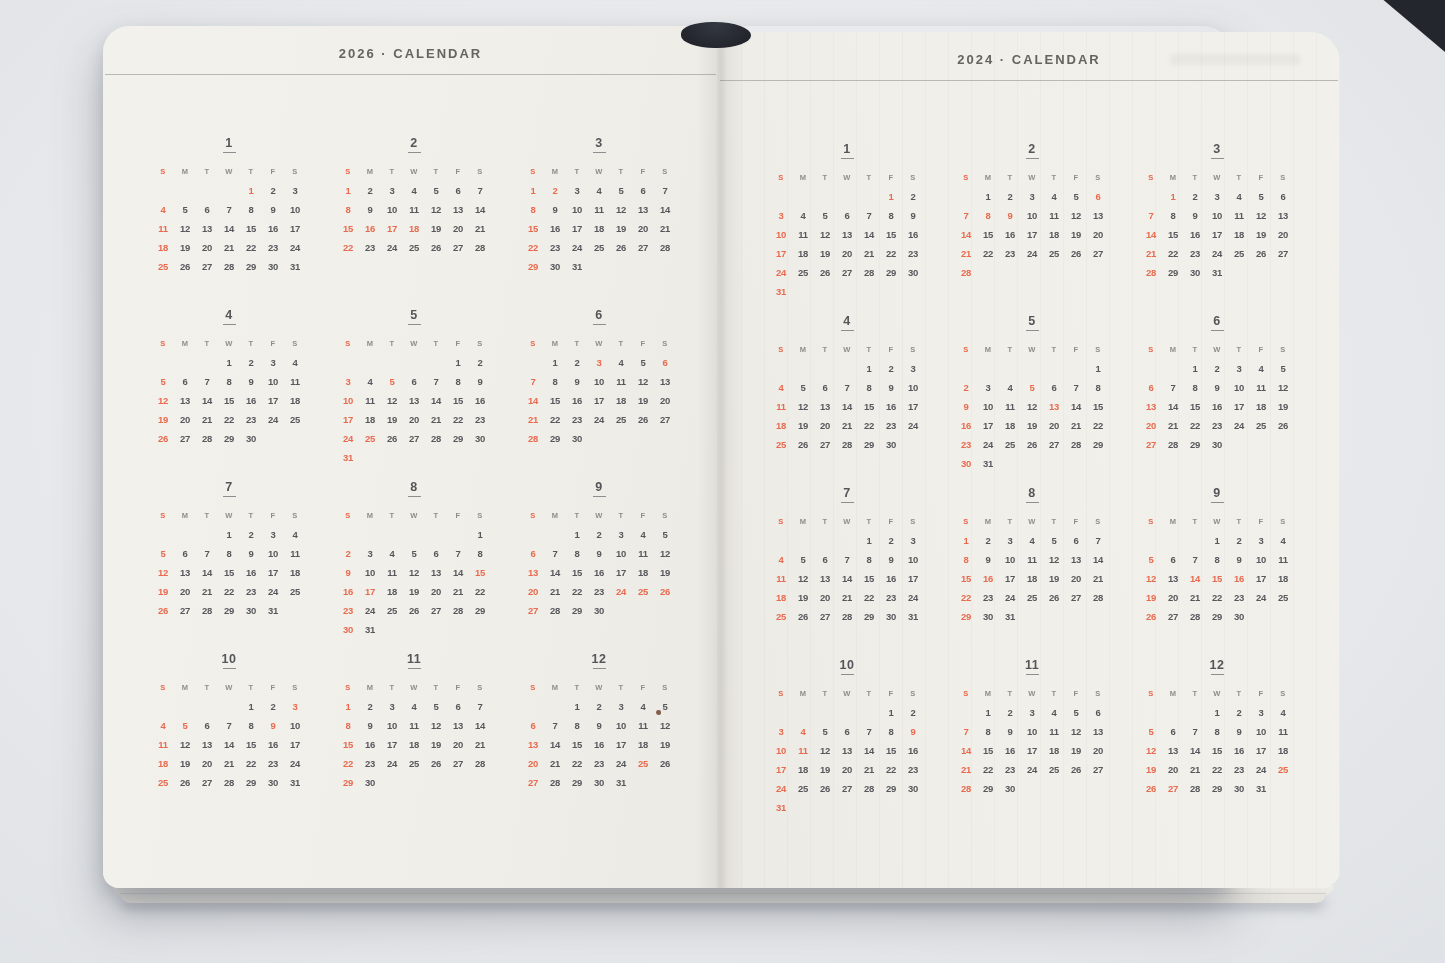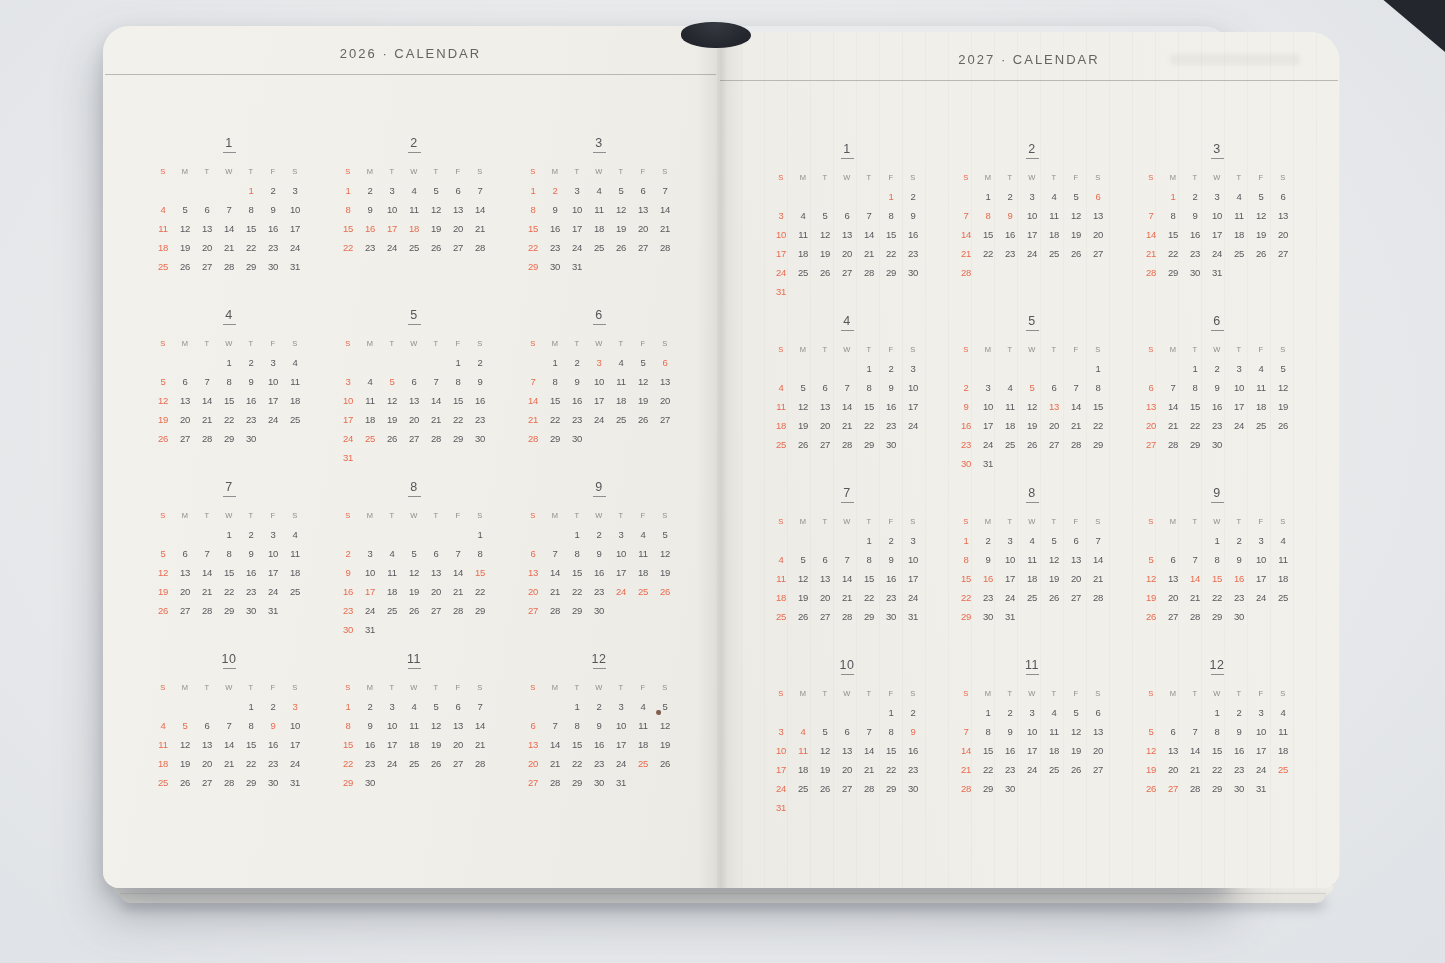--- a/index.html
+++ b/index.html
@@ -5,21 +5,21 @@
   html,body{margin:0;padding:0;width:1445px;height:963px;overflow:hidden;
     font-family:"Liberation Sans", sans-serif;}
   .scene{position:absolute;inset:0;width:1445px;height:963px;
     background:radial-gradient(ellipse at 48% 42%, #eef0f2 0%, #e8eaec 55%, #dfe2e6 100%);}
   
   .cover-corner{position:absolute;left:1370px;top:0;width:75px;height:52px;
     background:#23262d;clip-path:polygon(18% 0, 100% 0, 100% 100%);z-index:0;}
   
   .book{position:absolute;left:103px;top:26px;width:1130px;height:862px;z-index:1;
     box-shadow:0 26px 48px rgba(88,94,104,.42), 0 8px 16px rgba(88,94,104,.22);
-    border-radius:26px 30px 18px 16px;}
+    border-radius:26px 30px 18px 16px;font-weight:bold;}
   .page{position:absolute;overflow:hidden;}
   .page-left{left:0;top:0;width:615px;height:862px;border-radius:26px 0 0 16px;
     background:linear-gradient(100deg,#f2f1ec 0%,#f0efe9 55%,#ebeae4 100%);}
   .page-right{left:615px;top:6px;width:622px;height:856px;border-radius:0 30px 18px 0;
     background:linear-gradient(80deg,#eceae4 0%,#f0efe9 40%,#f1f0ea 100%);}
   .page-right::before{content:'';position:absolute;inset:0;
     background:repeating-linear-gradient(90deg,rgba(110,112,108,.045) 0 1px,transparent 1px 23px);
     pointer-events:none;}
   .gutter{position:absolute;left:594px;top:0;width:48px;height:862px;z-index:3;
     background:linear-gradient(90deg,rgba(70,66,58,0) 0%,rgba(70,66,58,.07) 38%,rgba(50,48,42,.14) 50%,rgba(70,66,58,.06) 64%,rgba(70,66,58,0) 100%);}
@@ -577,21 +577,21 @@
               <span class="d">29</span>
               <span class="d">30</span>
               <span class="d">31</span>
             </div>
           </div>
         </div>
       <div class="speck"></div>
     </div>
 
     <div class="page page-right">
-      <div class="page-header">2027 · CALENDAR</div>
+      <div class="page-header">2024 · CALENDAR</div>
       <div class="header-rule"></div>
       <div class="ghost"></div>
       <div class="months">
           <div class="month">
             <div class="mlabel">1</div>
             <div class="mgrid">
               <span class="dh r">S</span>
               <span class="dh">M</span>
               <span class="dh">T</span>
               <span class="dh">W</span>

